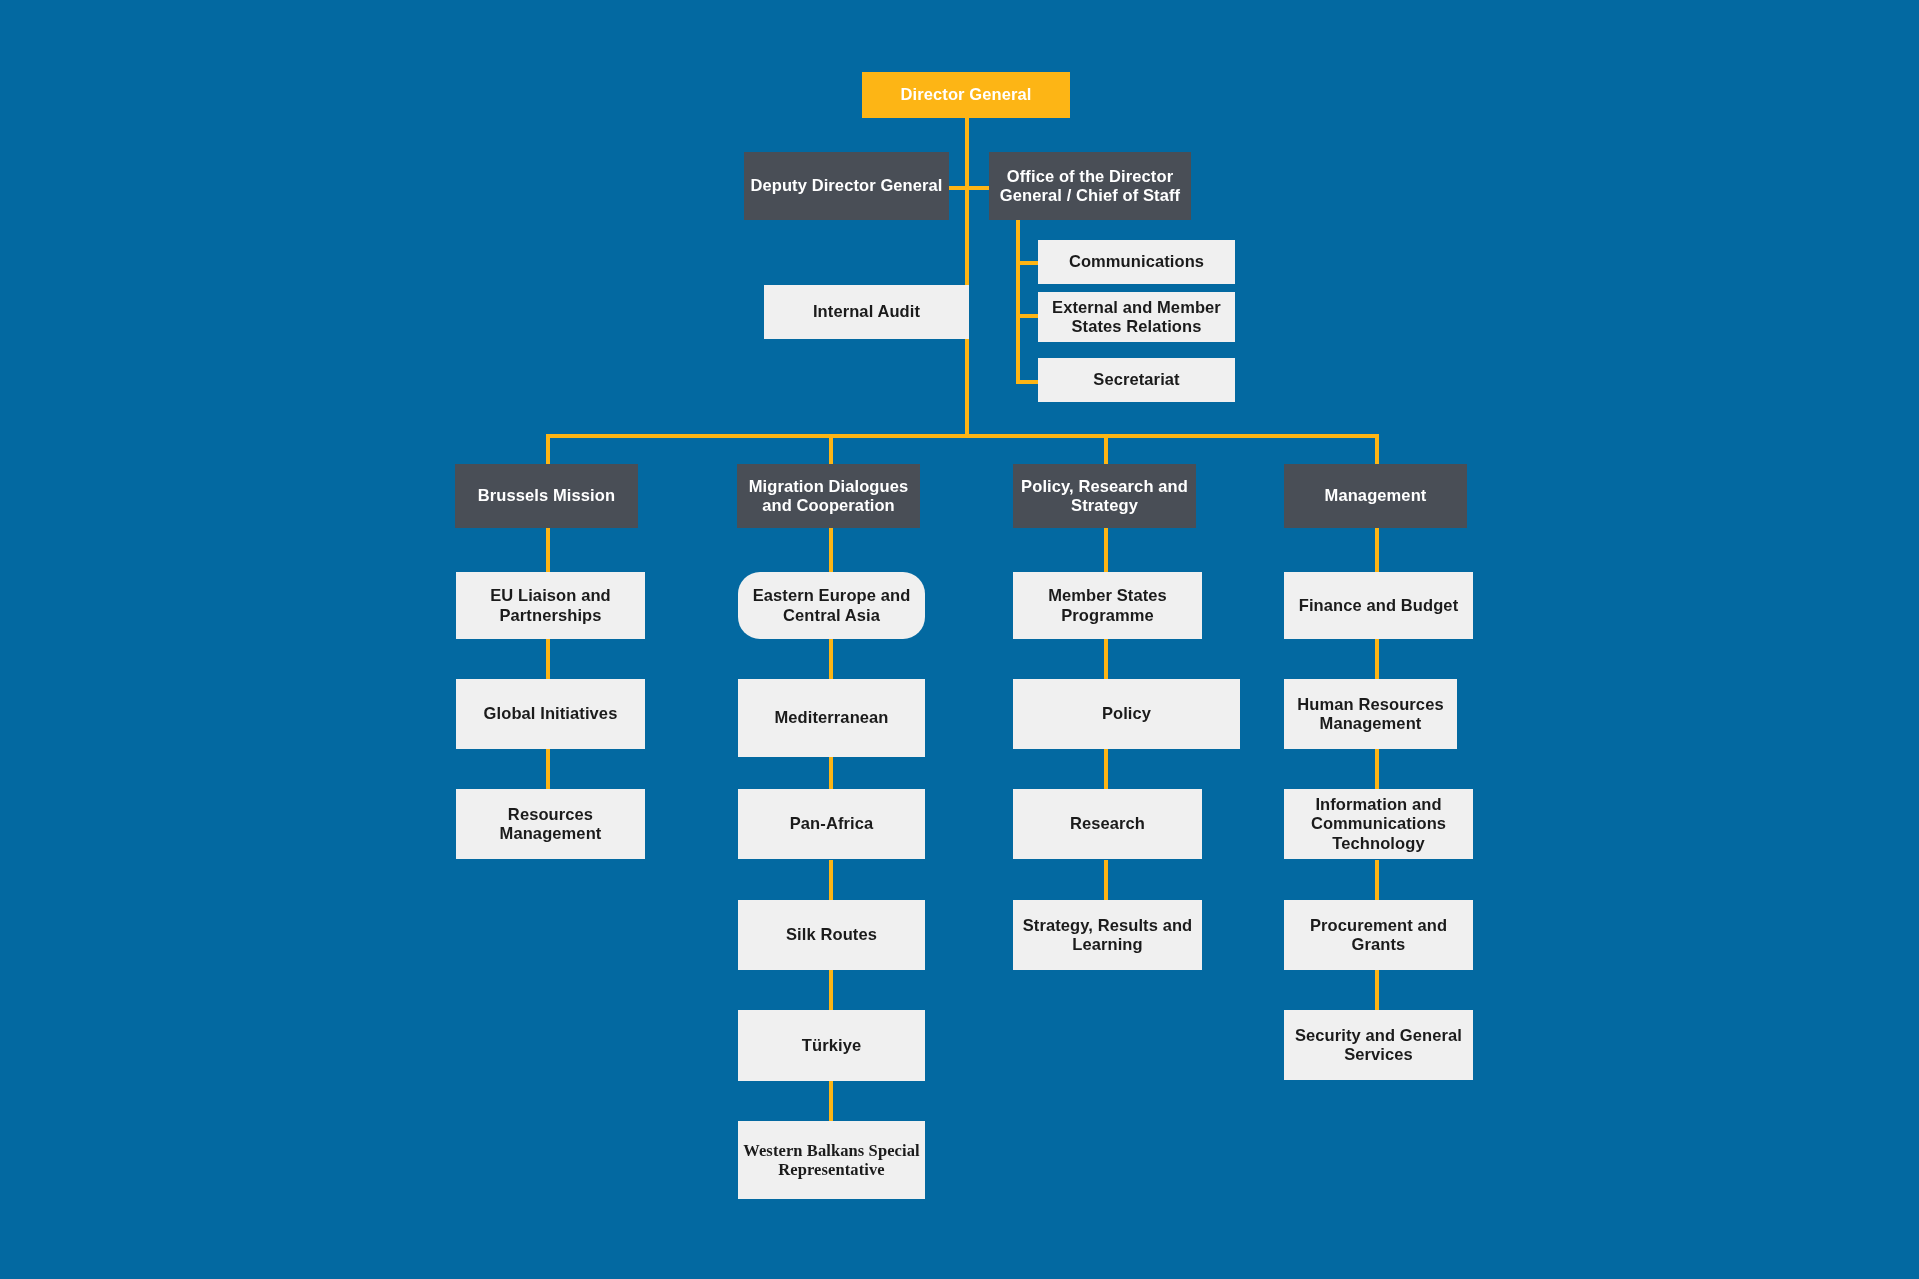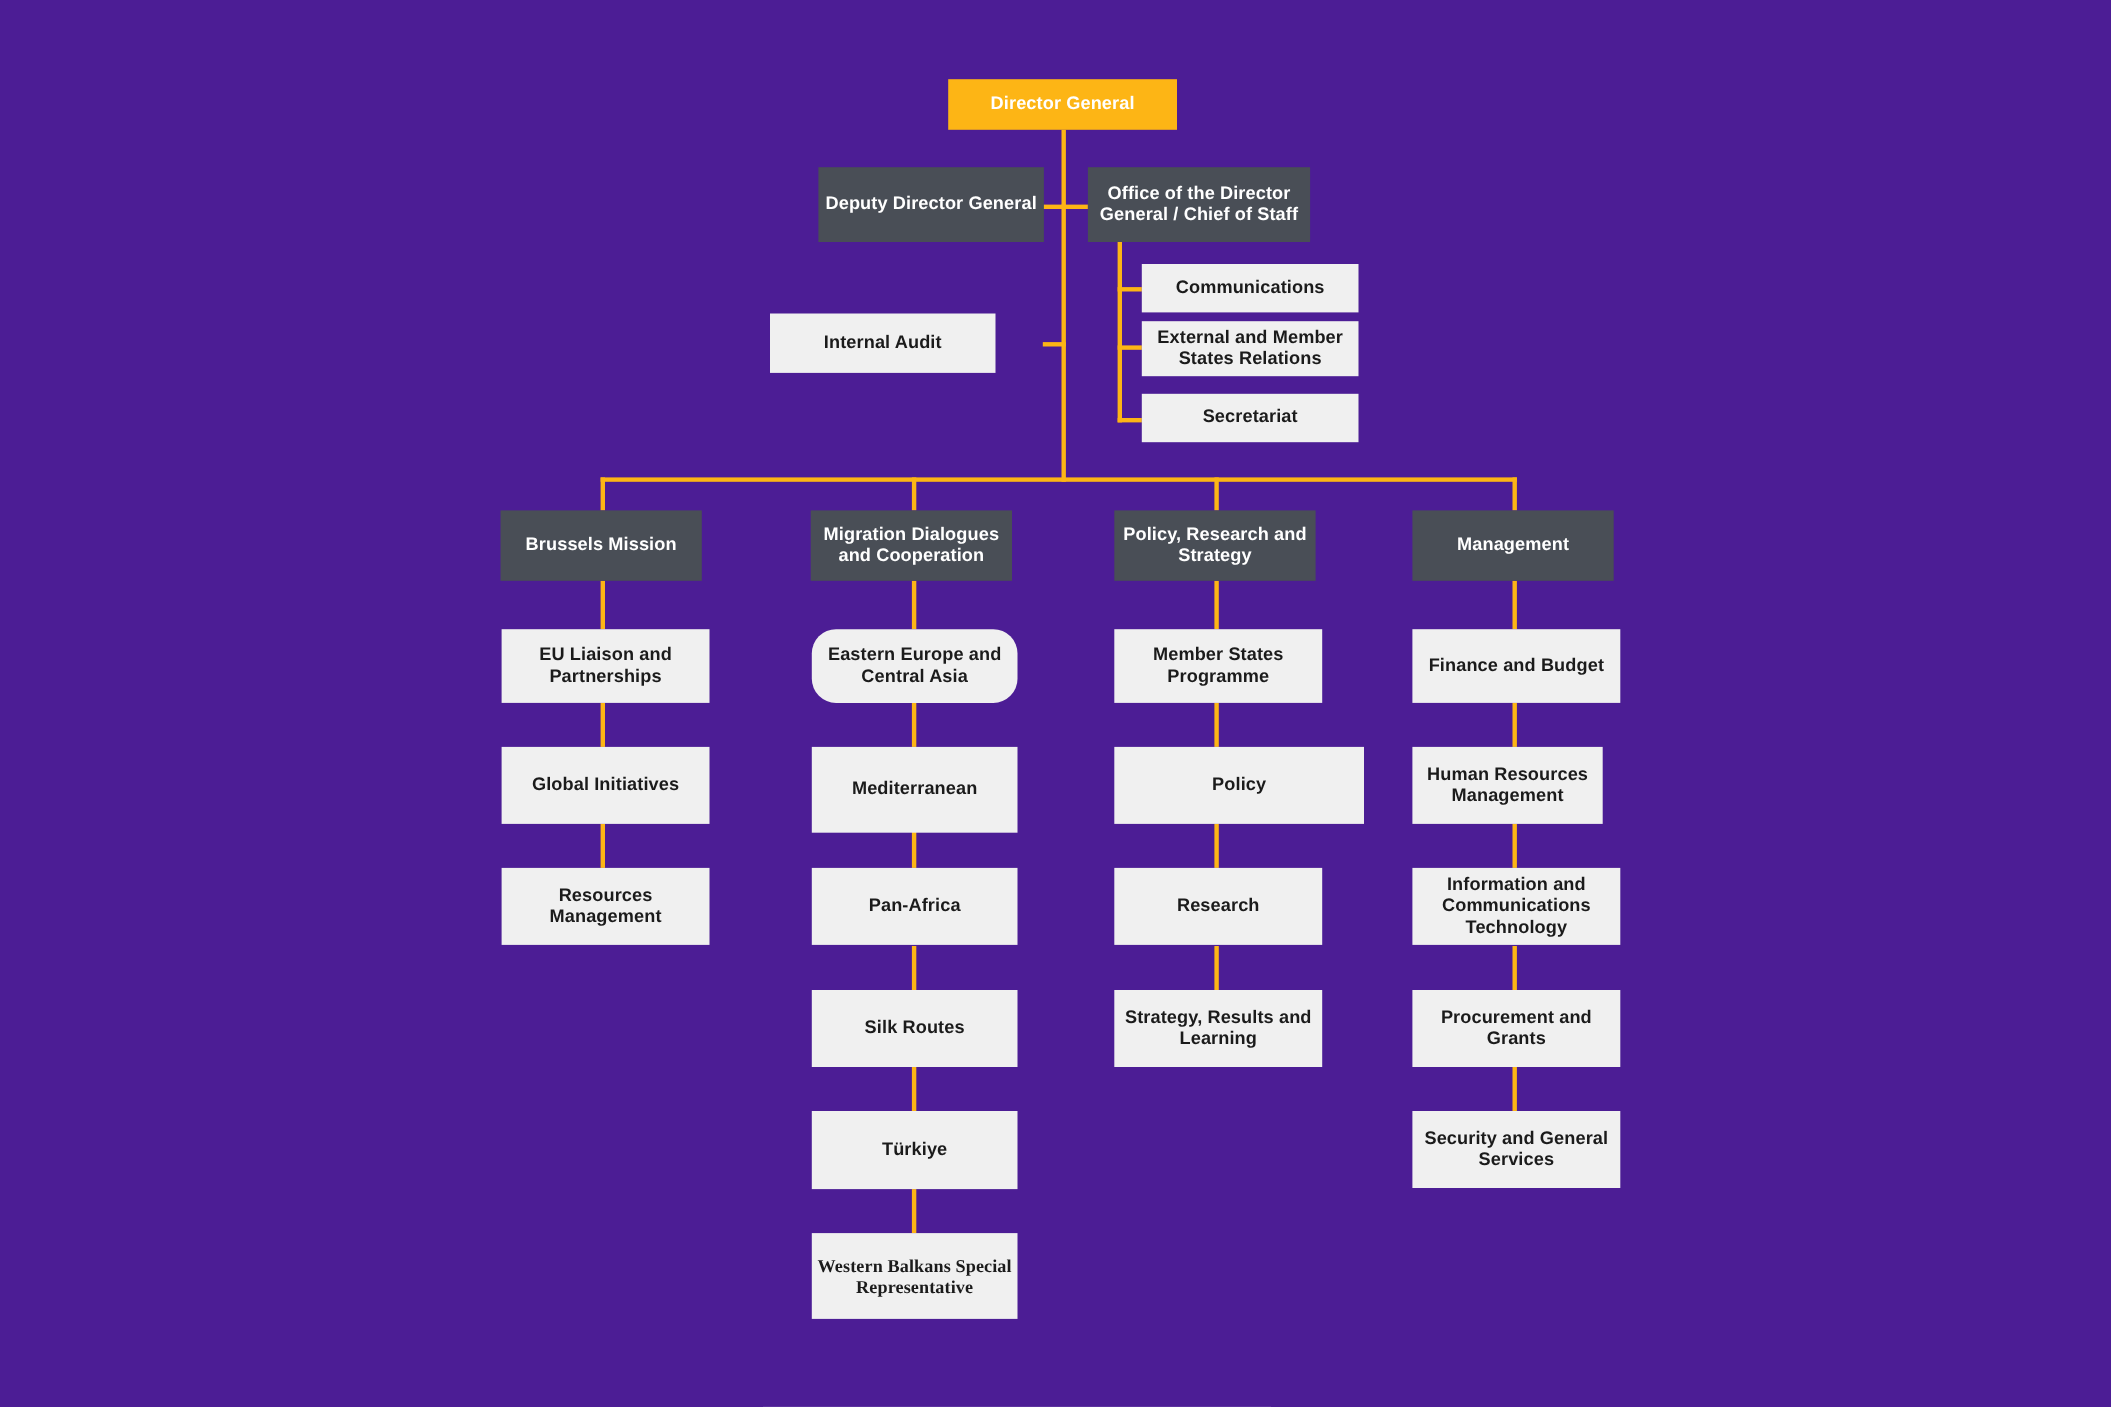--- a/index.html
+++ b/index.html
@@ -7,21 +7,21 @@
     padding: 0;
     background: #ffffff;
   }
   body {
     font-family: "Liberation Sans", sans-serif;
   }
   #canvas {
     position: relative;
     width: 1919px;
     height: 1279px;
-    background: #4c1d95;
+    background: #0369a1;
     overflow: hidden;
   }
   .node {
     position: absolute;
     box-sizing: border-box;
     display: flex;
     align-items: center;
     justify-content: center;
     text-align: center;
     font-weight: bold;
@@ -99,21 +99,21 @@
   <div class="conn conn-v" style="left:1375px; top:749px; height:40px;"></div>
   <div class="conn conn-v" style="left:1375px; top:860px; height:40px;"></div>
   <div class="conn conn-v" style="left:1375px; top:970px; height:40px;"></div>
 
   <div class="node node-root" style="left:862px; top:72px; width:208px; height:46px;">Director General</div>
 
   <div class="node node-dark" style="left:744px; top:152px; width:205px; height:68px;">Deputy Director General</div>
 
   <div class="node node-dark" style="left:989px; top:152px; width:202px; height:68px;">Office of the Director General / Chief of Staff</div>
 
-  <div class="node node-light" style="left:700px; top:285px; width:205px; height:54px;">Internal Audit</div>
+  <div class="node node-light" style="left:764px; top:285px; width:205px; height:54px;">Internal Audit</div>
 
   <div class="node node-light" style="left:1038px; top:240px; width:197px; height:44px;">Communications</div>
 
   <div class="node node-light" style="left:1038px; top:292px; width:197px; height:50px;">External and Member States Relations</div>
 
   <div class="node node-light" style="left:1038px; top:358px; width:197px; height:44px;">Secretariat</div>
 
   <div class="node node-dark" style="left:455px; top:464px; width:183px; height:64px;">Brussels Mission</div>
 
   <div class="node node-dark" style="left:737px; top:464px; width:183px; height:64px;">Migration Dialogues and Cooperation</div>

